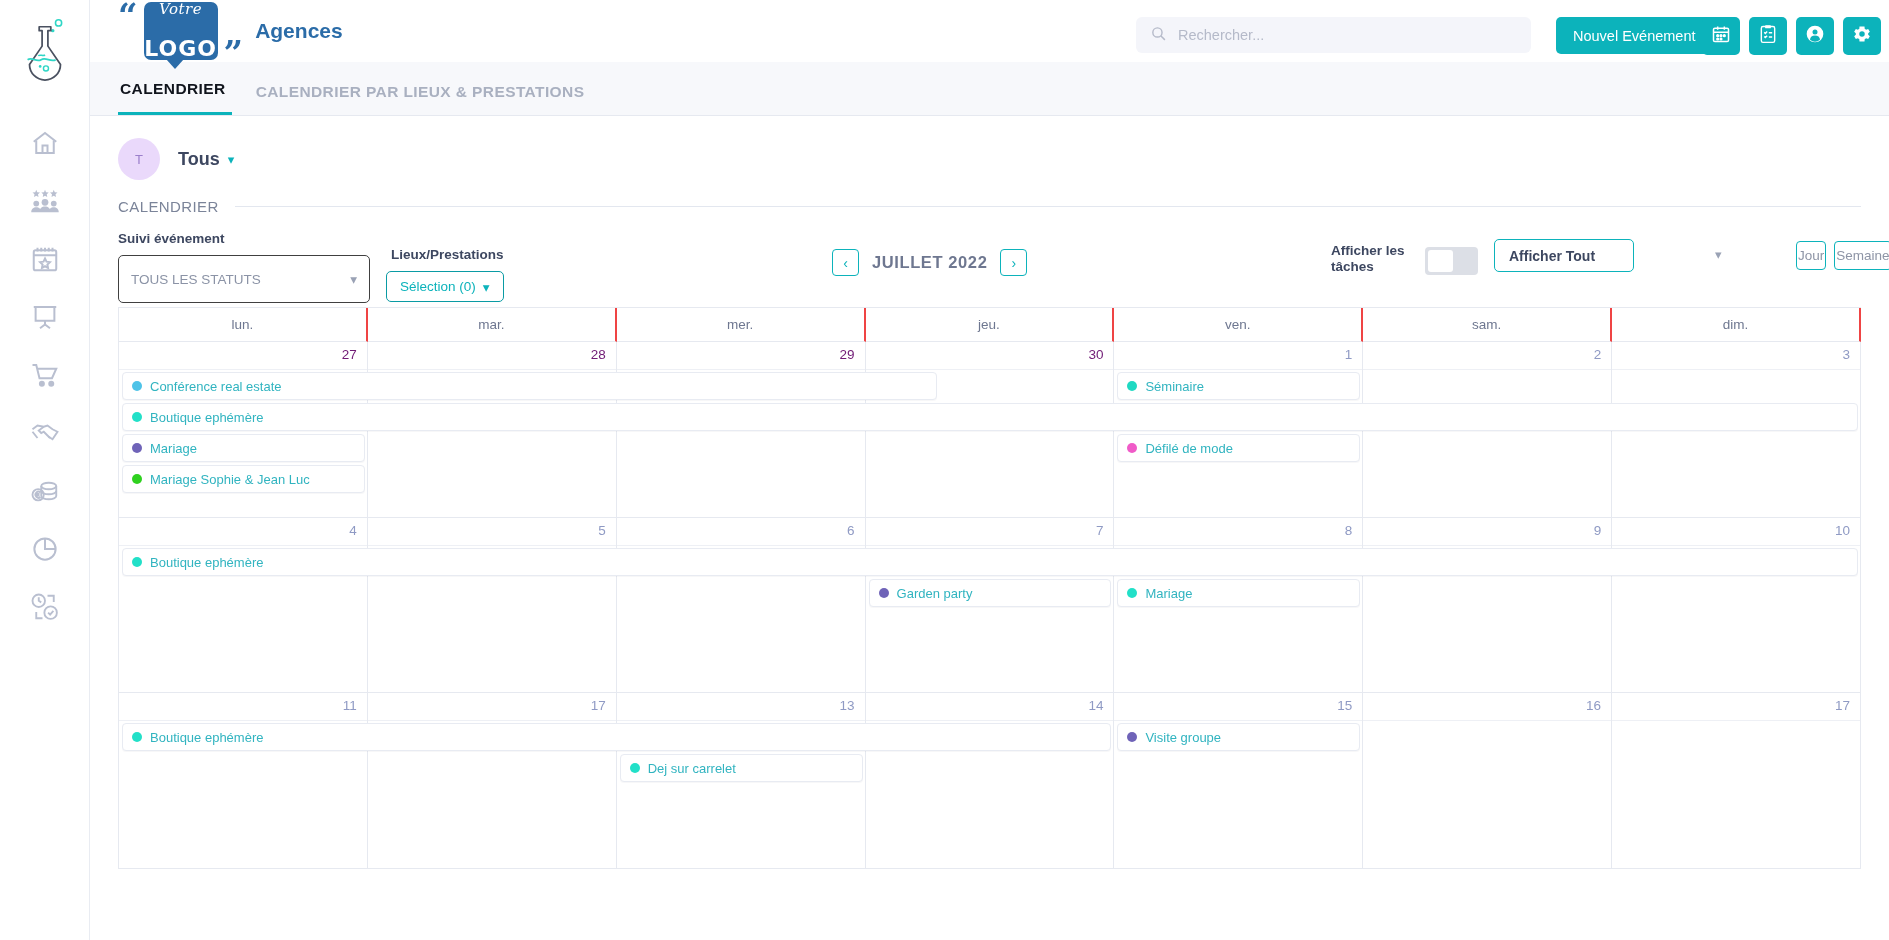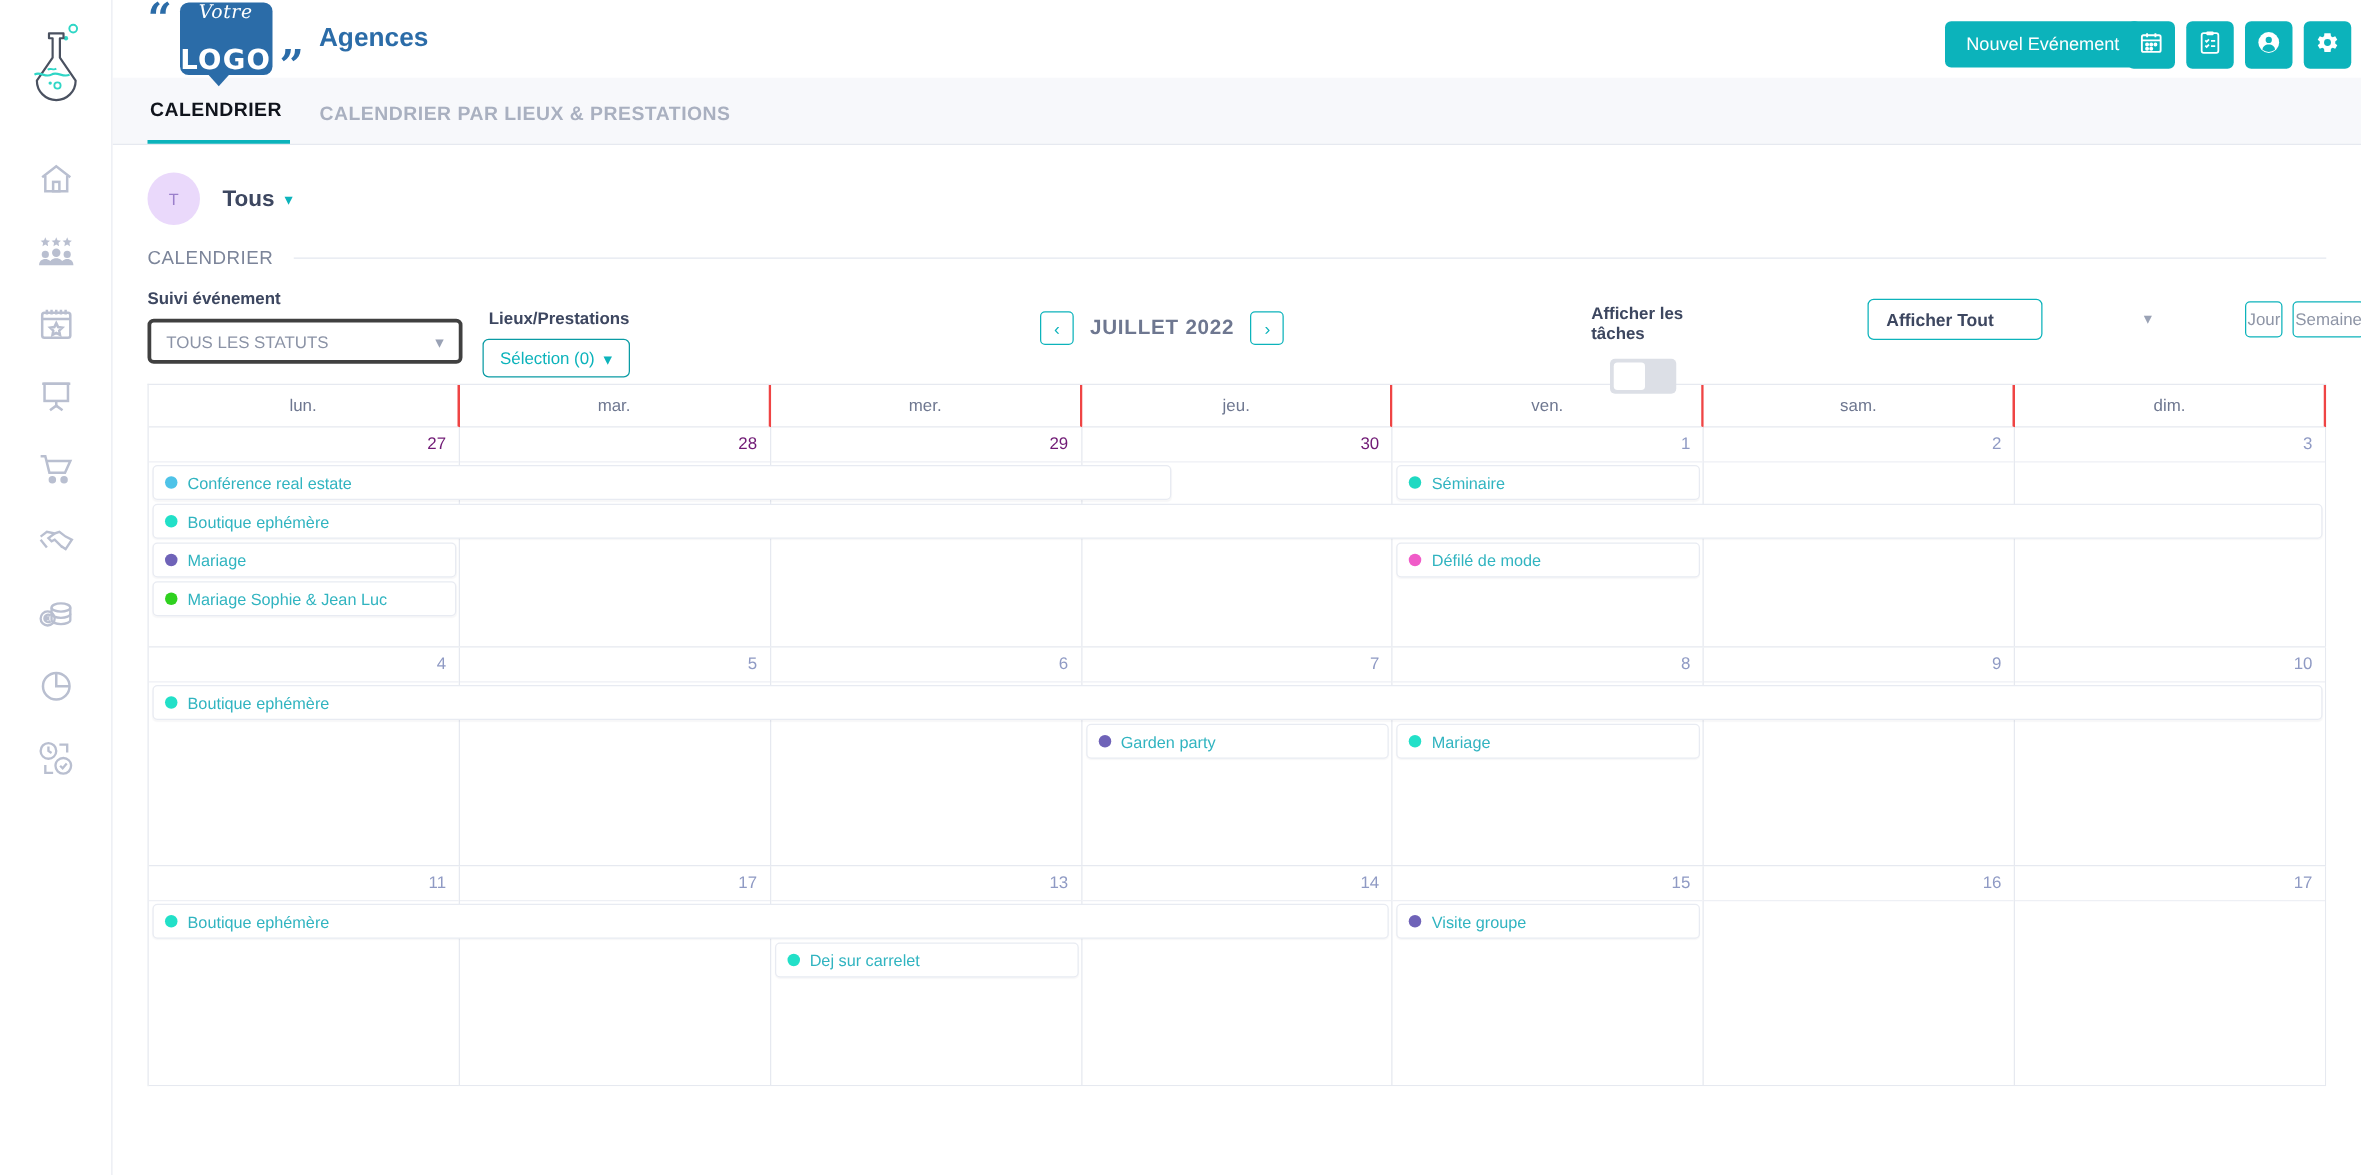--- a/index.html
+++ b/index.html
@@ -113,21 +113,21 @@
 
   #section-title-row { display: flex; align-items: center; margin: 18px 28px 0 28px; }
   #section-title { font-size: 15px; color: #7b8499; letter-spacing: .4px; white-space: nowrap; }
   #section-rule { flex: 1; height: 1px; background: #e3e7ef; margin-left: 16px; }
 
   #controls { position: relative; height: 76px; margin: 10px 28px 0 28px; }
   .ctl-label { font-size: 13.5px; font-weight: bold; color: #3d4760; }
 
   #status-group { position: absolute; left: 0; top: 6px; }
   #status-select {
-    margin-top: 9px; width: 252px; height: 36px; border: 3px solid #404040;
+    margin-top: 9px; width: 252px; height: 48px; border: 1px solid #404040;
     border-radius: 5px; background: #fff; display: flex; align-items: center;
     padding: 0 12px; font-size: 13.5px; color: #8b93a6; cursor: pointer;
   }
   #status-select .caret { margin-left: auto; color: #9aa2b5; }
 
   #venue-group { position: absolute; left: 268px; top: 22px; text-align: right; }
   #venue-btn {
     margin-top: 9px; height: 31px; border: 1px solid #0a9ba4; border-radius: 5px;
     background: #fff; display: inline-flex; align-items: center; gap: 7px;
     padding: 0 13px; font-size: 13.5px; color: #0cb3bb; cursor: pointer;
@@ -138,22 +138,22 @@
     display: flex; align-items: center; gap: 13px;
   }
   .nav-sq {
     width: 27px; height: 27px; border: 1px solid #0cb3bb; border-radius: 4px;
     background: #fff; color: #0cb3bb; display: flex; align-items: center;
     justify-content: center; font-size: 14px; cursor: pointer;
   }
   #month-title { font-size: 16.5px; font-weight: bold; color: #6e7race; color: #6e7790;
     letter-spacing: .6px; white-space: nowrap; }
 
-  #tasks-group { position: absolute; left: 1155px; top: 18px;
-    display: flex; align-items: center; gap: 12px; flex-direction: column; }
+  #tasks-group { position: absolute; left: 1213px; top: 18px;
+    display: flex; align-items: flex-end; gap: 12px; }
   #tasks-label { font-size: 13.5px; font-weight: bold; color: #3d4760;
     width: 82px; line-height: 16px; }
   #tasks-toggle {
     width: 53px; height: 28px; border-radius: 4px; background: #dcdfe6;
     display: flex; align-items: center; padding: 3px; cursor: pointer;
   }
   #tasks-knob { width: 25px; height: 22px; border-radius: 3px; background: #fff; }
 
   #display-select {
     position: absolute; left: 1376px; top: 14px;
@@ -317,20 +317,29 @@
   <div id="brand">
     <span class="quote-mark quote-open">“</span>
     <span class="logo-badge">
       <span class="logo-votre">Votre</span>
       <span class="logo-logo">LOGO</span>
     </span>
     <span class="quote-mark quote-close">”</span>
     <span id="brand-name">Agences</span>
   </div>
 
+  <div id="search-wrap">
+    <span>
+      <svg viewBox="0 0 24 24" fill="none" stroke="currentColor" stroke-width="2">
+        <circle cx="10.5" cy="10.5" r="6.5"></circle>
+          <path d="M15.5 15.5L21 21"></path>
+      </svg>
+    </span>
+    <input id="search-input" type="text" placeholder="Rechercher..." style="">
+  </div>
 
   <button id="new-event-btn">Nouvel Evénement</button>
 
   <div id="topbar-icons">
     <div class="tb-icon">
       <span>
         <svg viewBox="0 0 24 24" fill="none" stroke="currentColor" stroke-width="1.8">
           <rect x="3" y="5" width="18" height="16" rx="1.6"></rect>
             <path d="M3 10h18M8 3v4M16 3v4"></path>
           <circle cx="8" cy="14" r="1" fill="currentColor"></circle>

